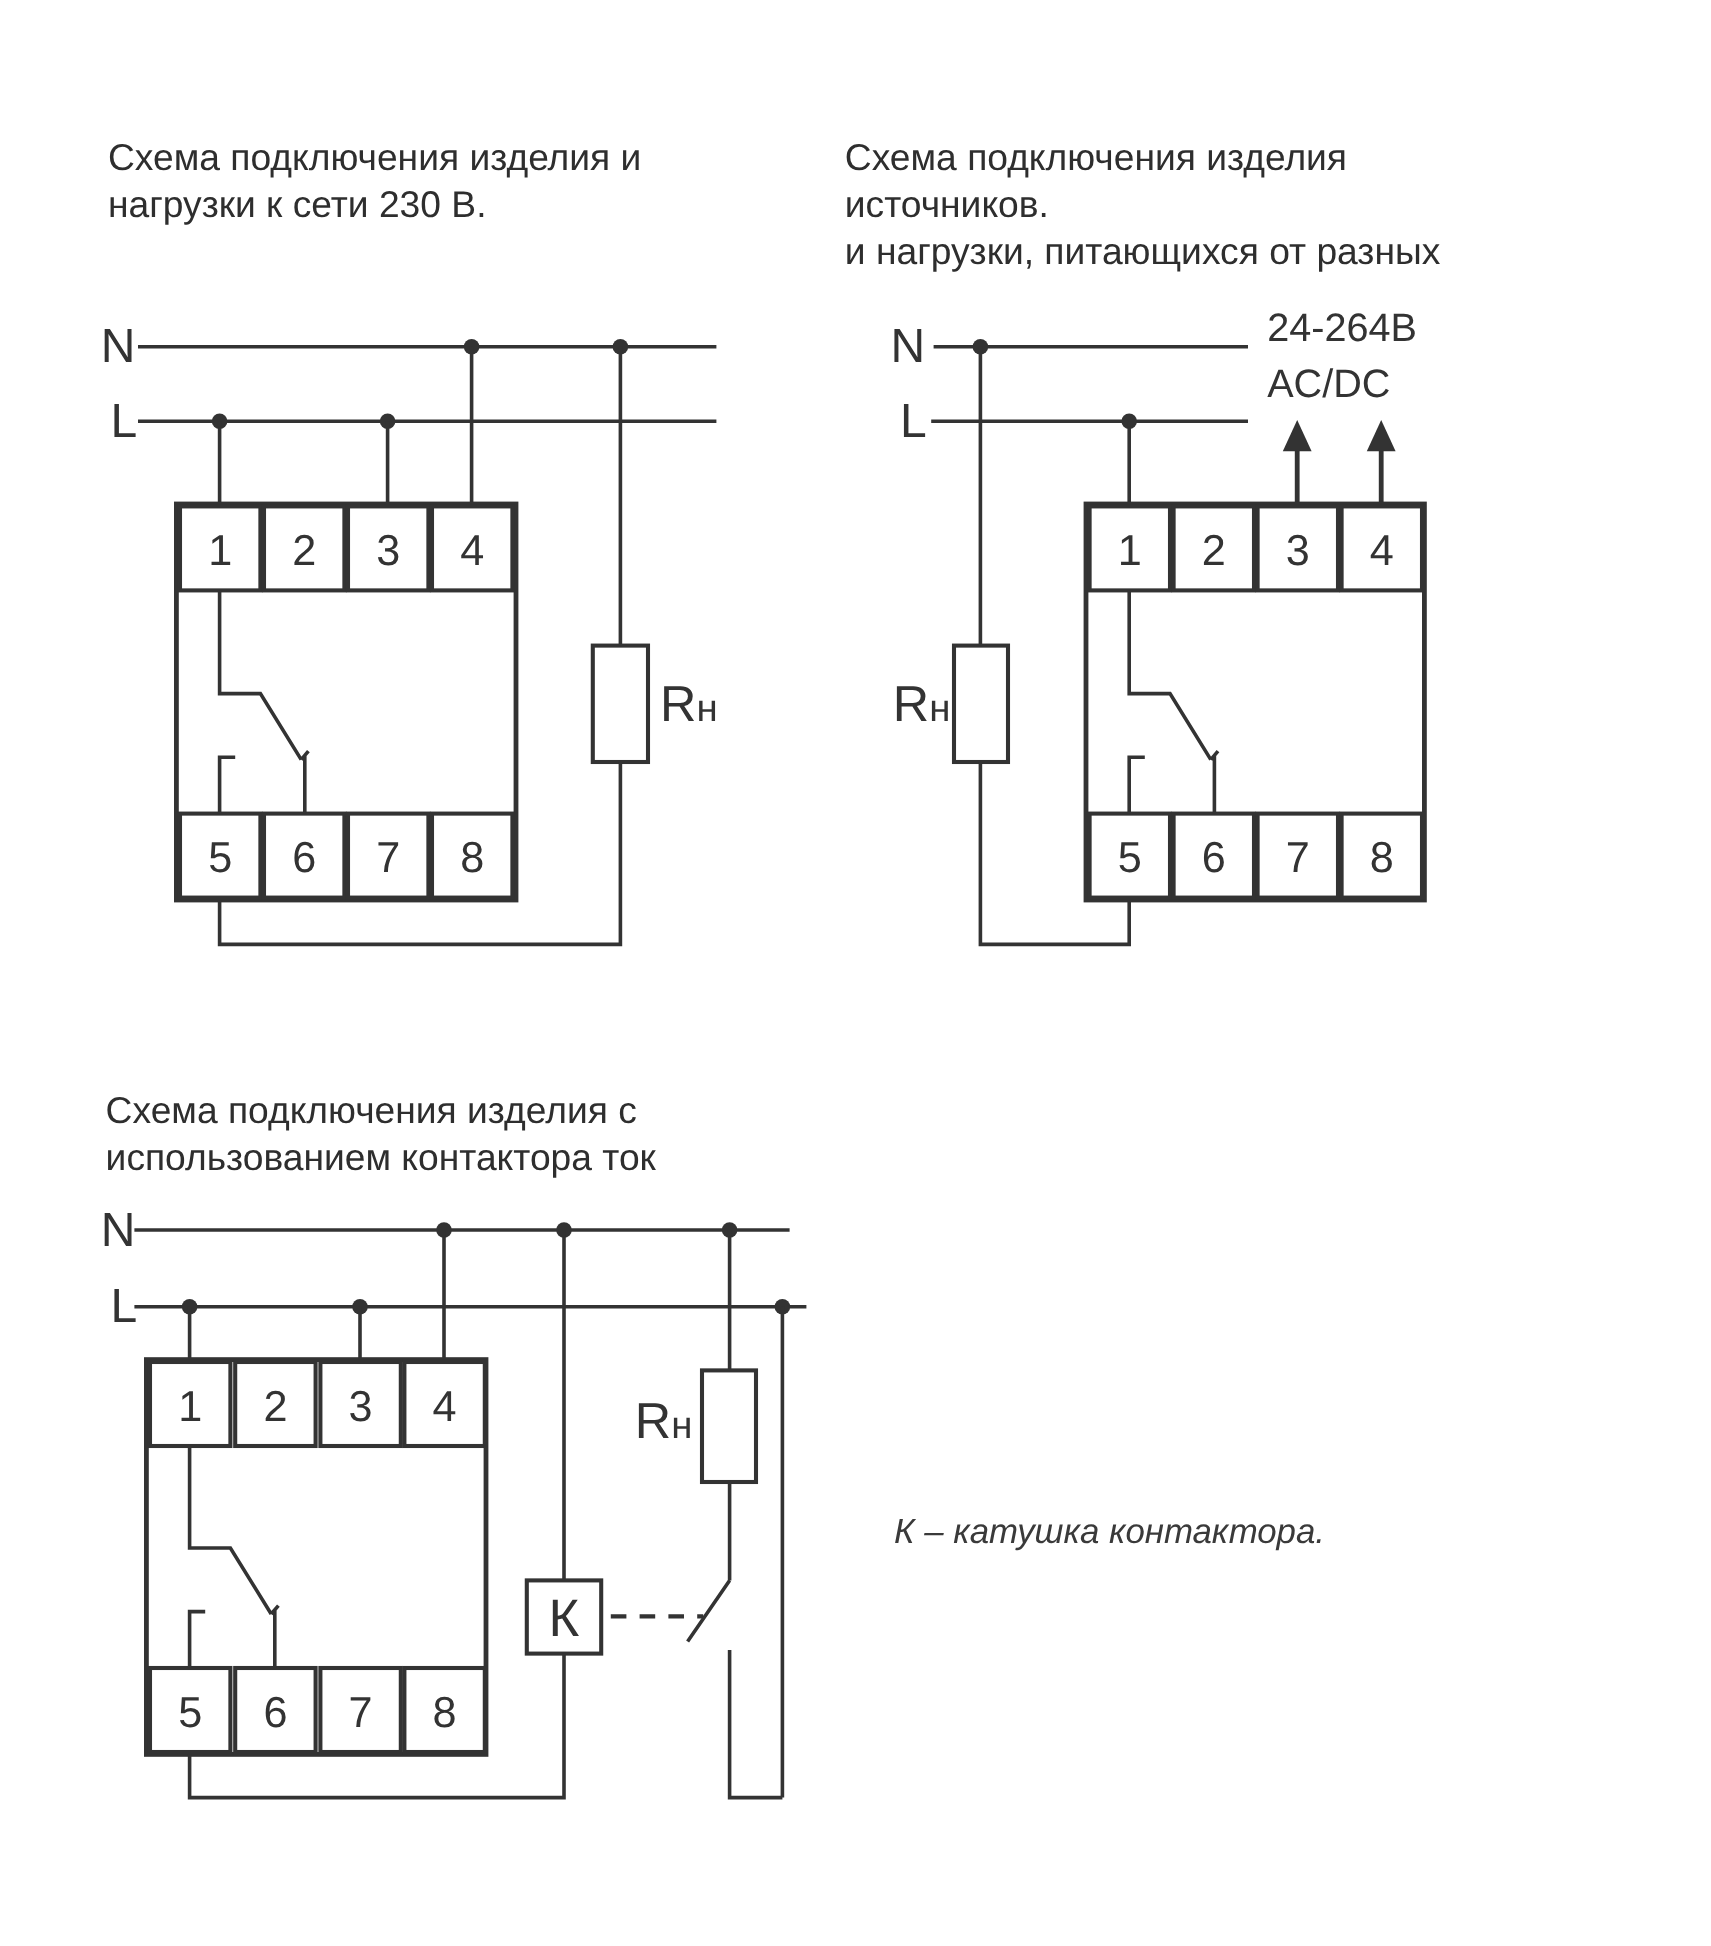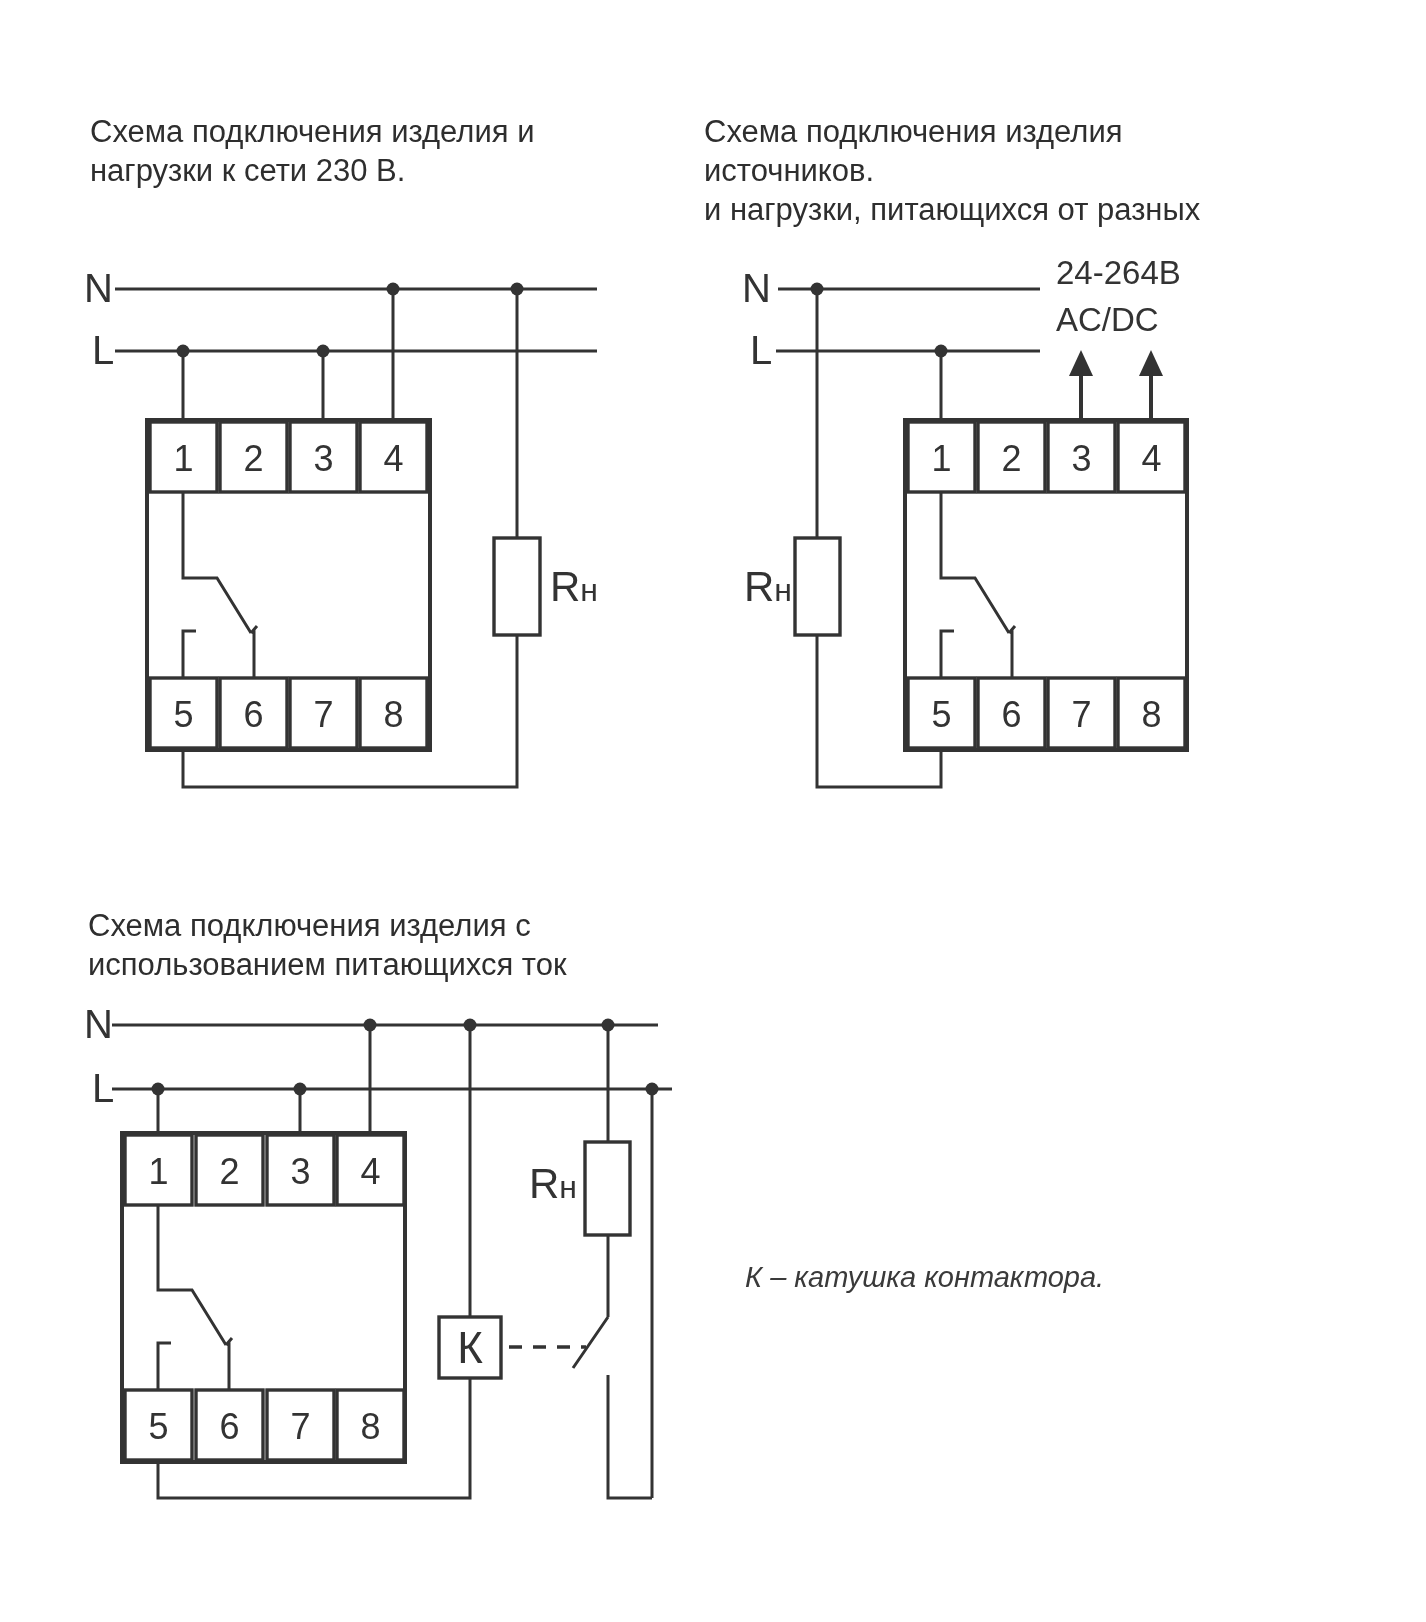--- a/index.html
+++ b/index.html
@@ -35,21 +35,21 @@
     <div>Схема подключения изделия и</div>
     <div>нагрузки к сети 230 В.</div>
   </div>
   <div class="title" style="left:704px;top:112px;">
     <div>Схема подключения изделия</div>
     <div>источников.</div>
     <div>и нагрузки, питающихся от разных</div>
   </div>
   <div class="title" style="left:88px;top:868px;margin-top:38px;">
     <div>Схема подключения изделия с</div>
-    <div>использованием питающихся ток</div>
+    <div>использованием контактора ток</div>
   </div>
 
   <div class="note">
     <div>К – катушка контактора.</div>
   </div>
 
   <svg width="1426" height="1622" viewBox="0 0 1426 1622">
 
     <g>
       <line class="wire" x1="115" y1="289" x2="597" y2="289"></line>

